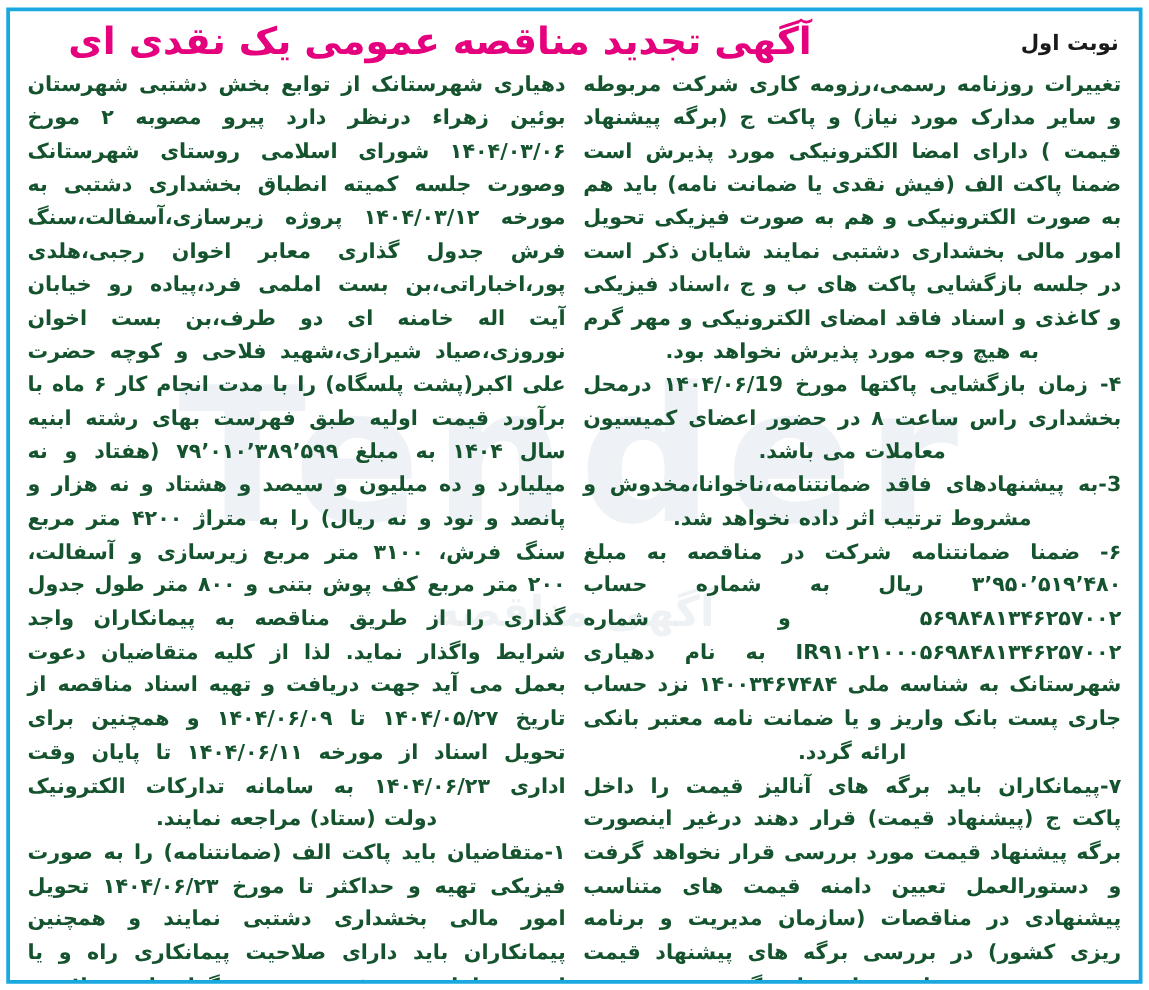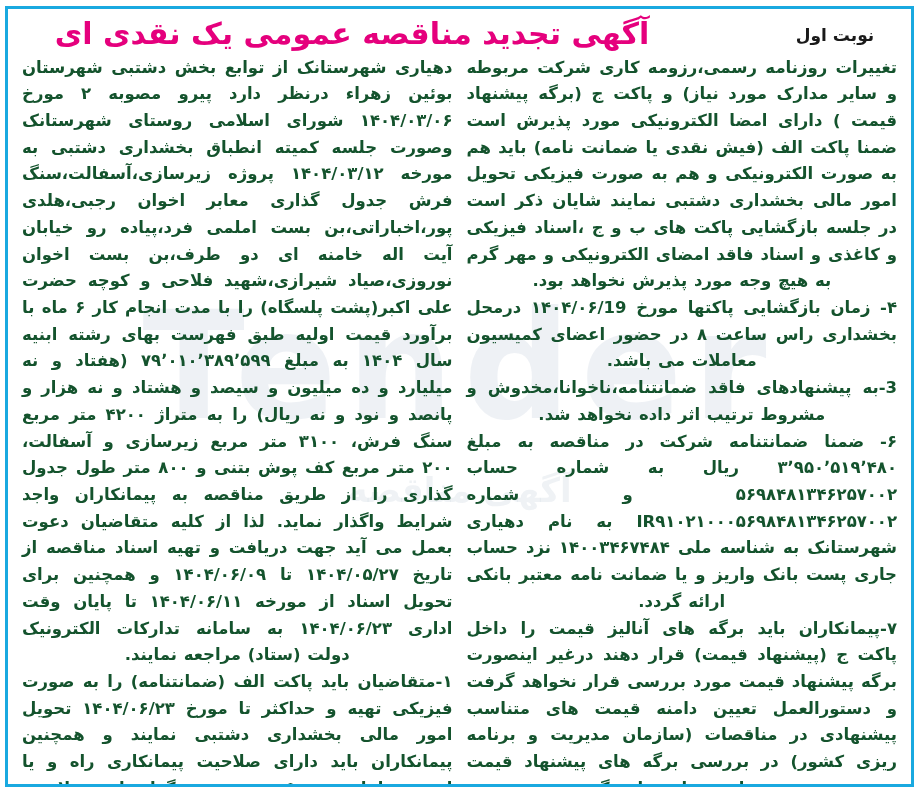--- a/index.html
+++ b/index.html
@@ -101,21 +101,21 @@
   }
   .header-round {
     flex: 0 0 auto;
     color: #1a1a1a;
     font-size: 17px;
     font-weight: 700;
     line-height: 1.2;
     padding-top: 10px;
     white-space: nowrap;
     min-width: 120px;
-    text-align: center;
+    text-align: right;
     padding-left: 55px;
   }
 
   
   .columns {
     flex: 1 1 auto;
     display: flex;
     flex-direction: row-reverse;
     gap: 14px;
     padding: 2px 4px 0 4px;

